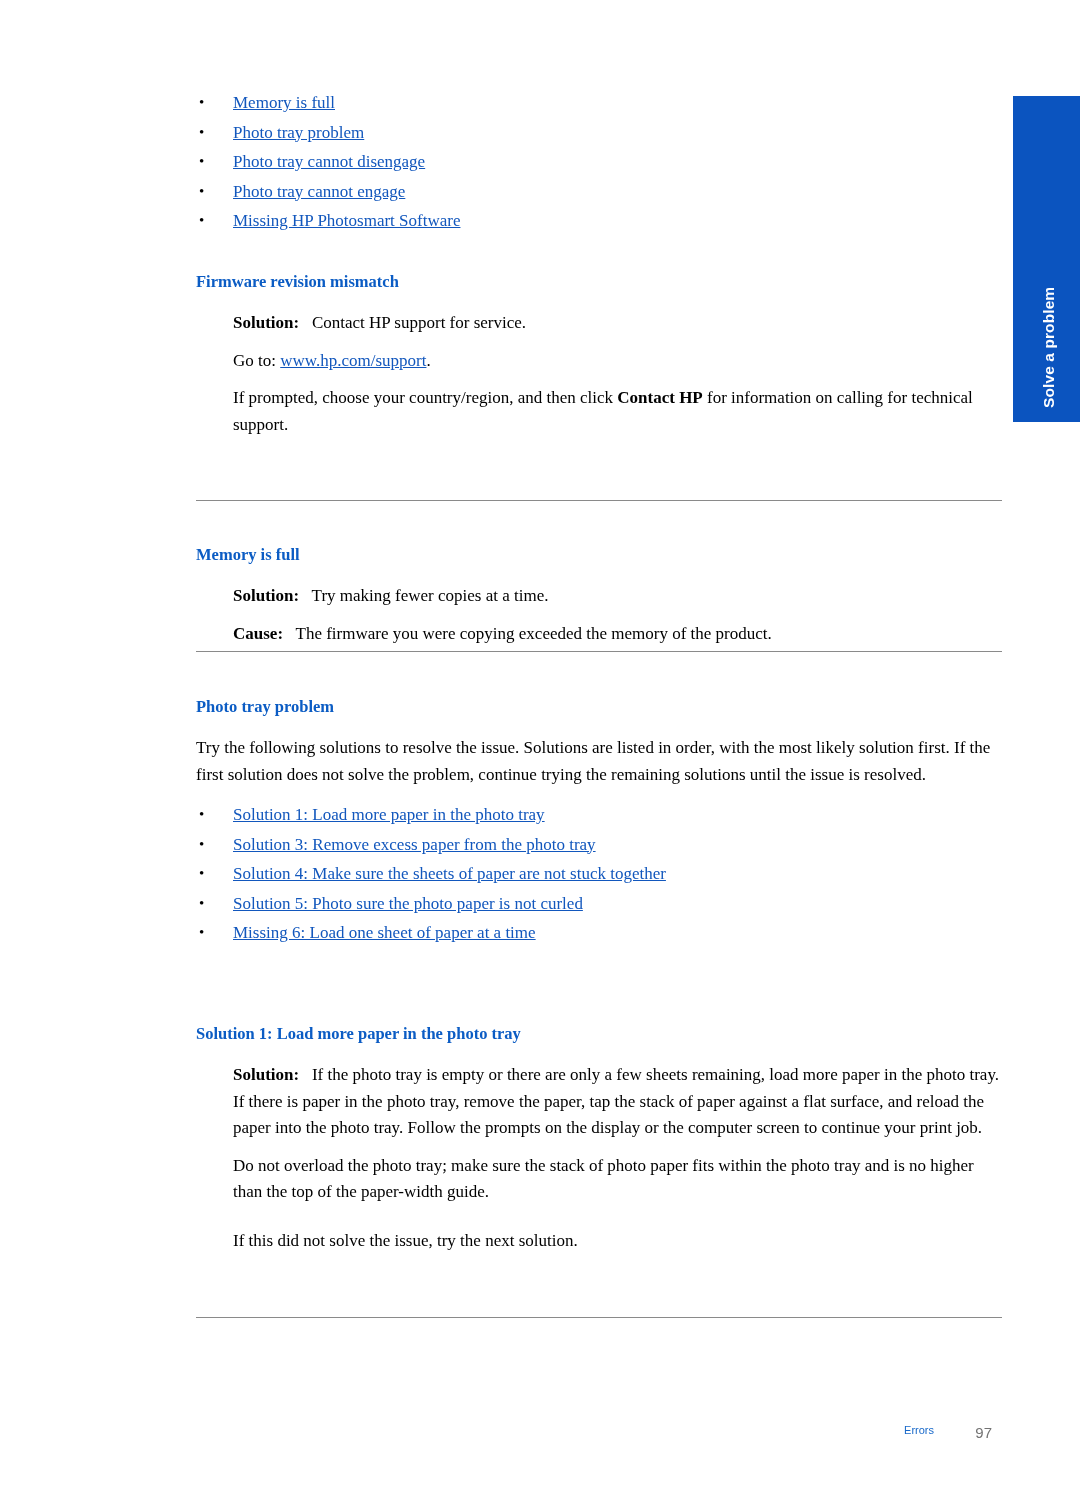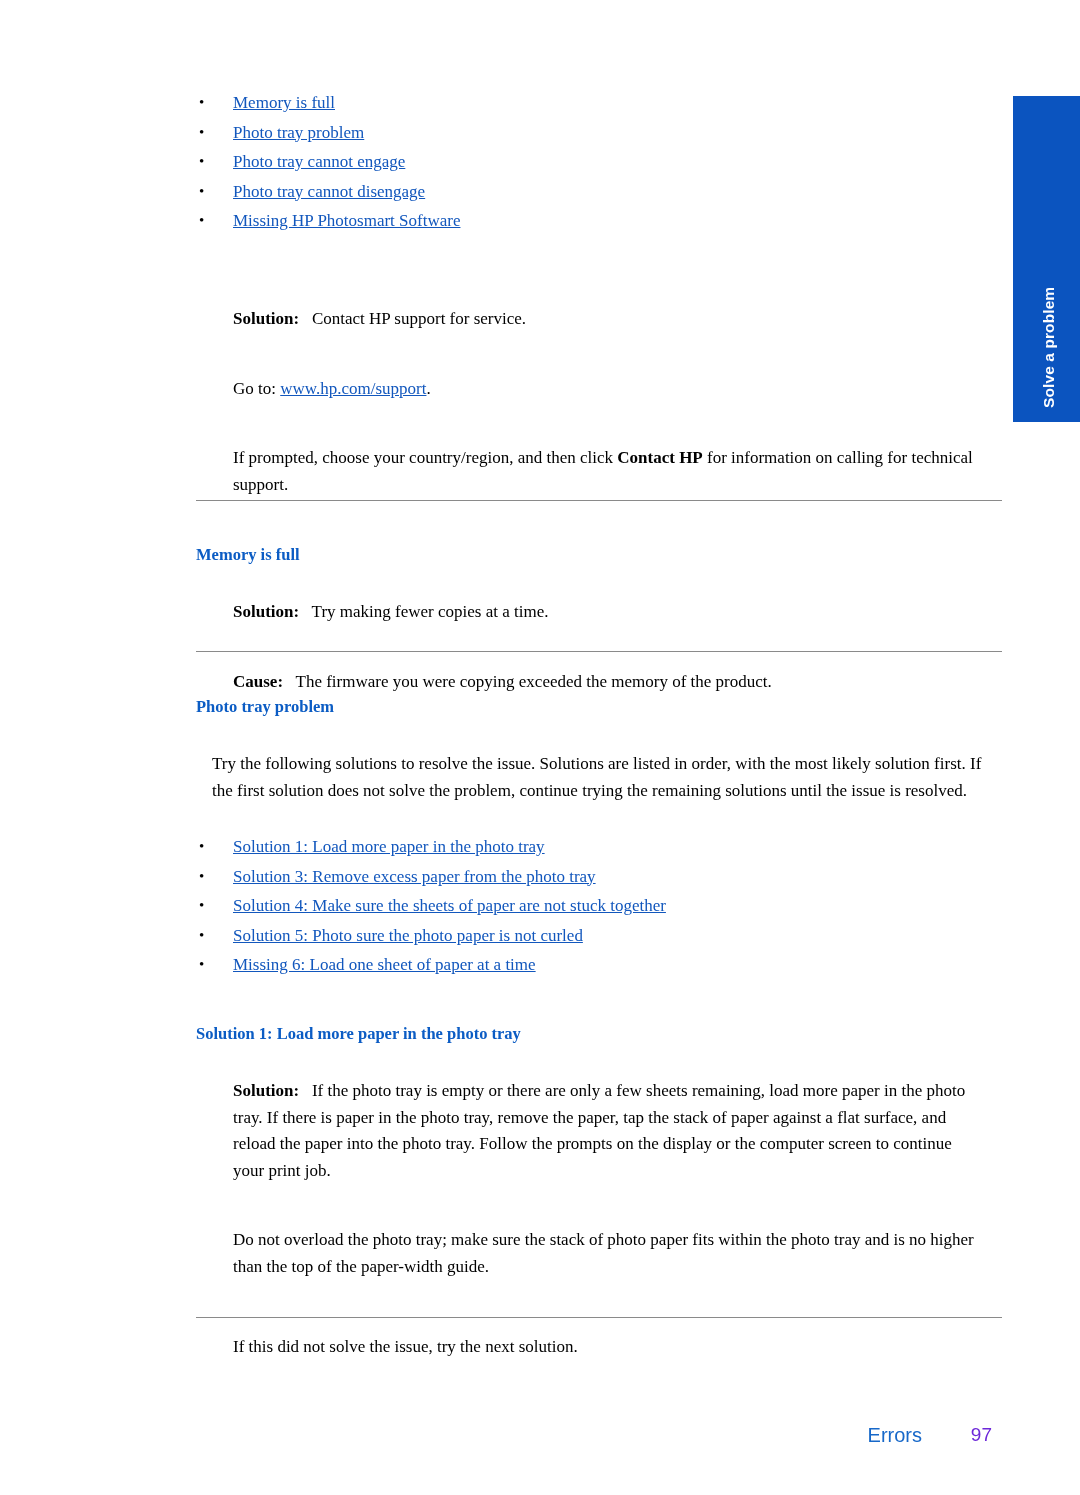--- a/index.html
+++ b/index.html
@@ -78,21 +78,21 @@
     font-weight: bold;
     margin: 0;
     padding: 0;
     line-height: 20px;
   }
 
   
   p.body-text {
     font-size: 17px;
     line-height: 26.5px;
-    margin: 16px;
+    margin: 0;
     padding: 0;
     color: #000000;
   }
   p.indented {
     margin-left: 37px;
   }
   .lbl {
     font-weight: bold;
   }
   .gap-sm { height: 11px; }
@@ -113,63 +113,64 @@
   
   .footer {
     position: absolute;
     left: 196px;
     top: 1424px;
     width: 806px;
     height: 22px;
   }
   .footer-label {
     position: absolute;
-    right: 80px;
+    right: 68px;
     top: 0;
     color: #1768c9;
-    font-size: 20px;
+    font-size: 11px;
   }
   .footer-page {
     position: absolute;
     right: 10px;
     top: 0;
-    color: #6d28d9;
-    font-size: 19px;
+    color: #737373;
+    font-size: 15px;
   }
 </style>
 </head>
 <body>
 
 <div class="page">
 
   <div class="side-tab">
     <div class="side-tab-label">Solve a problem</div>
   </div>
 
   <div class="blk" style="top:93px;">
     <ul class="link-list">
       <li>
         <a class="doclink" href="#">Memory is full</a>
       </li>
       <li>
         <a class="doclink" href="#">Photo tray problem</a>
       </li>
       <li>
+        <a class="doclink" href="#">Photo tray cannot disengage</a>
+      </li>
+      <li>
         <a class="doclink" href="#">Photo tray cannot engage</a>
       </li>
       <li>
-        <a class="doclink" href="#">Photo tray cannot disengage</a>
-      </li>
-      <li>
         <a class="doclink" href="#">Missing HP Photosmart Software</a>
       </li>
     </ul>
   </div>
 
   <div class="blk" style="top:272px;">
+    <h2 class="section-heading">Firmware revision mismatch</h2>
     <div class="gap-md"></div>
     <p class="body-text indented">
       <span class="lbl">Solution:</span>&nbsp;&nbsp;
       <span>Contact HP support for service.</span>
     </p>
     <div class="gap-sm"></div>
     <p class="body-text indented">
       <span>Go to:</span>
       <a class="doclink" href="#">www.hp.com/support</a><span>.</span>
     </p>

